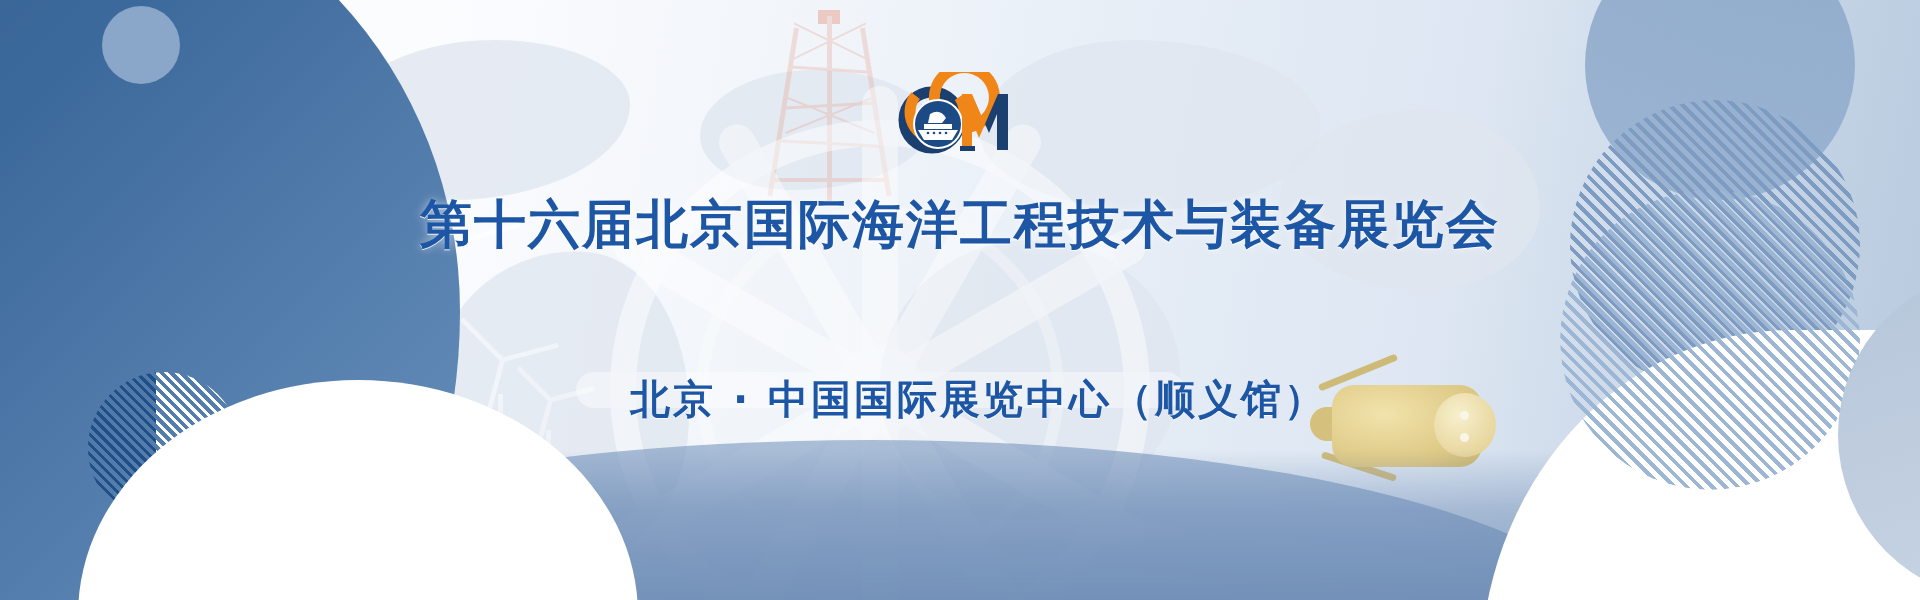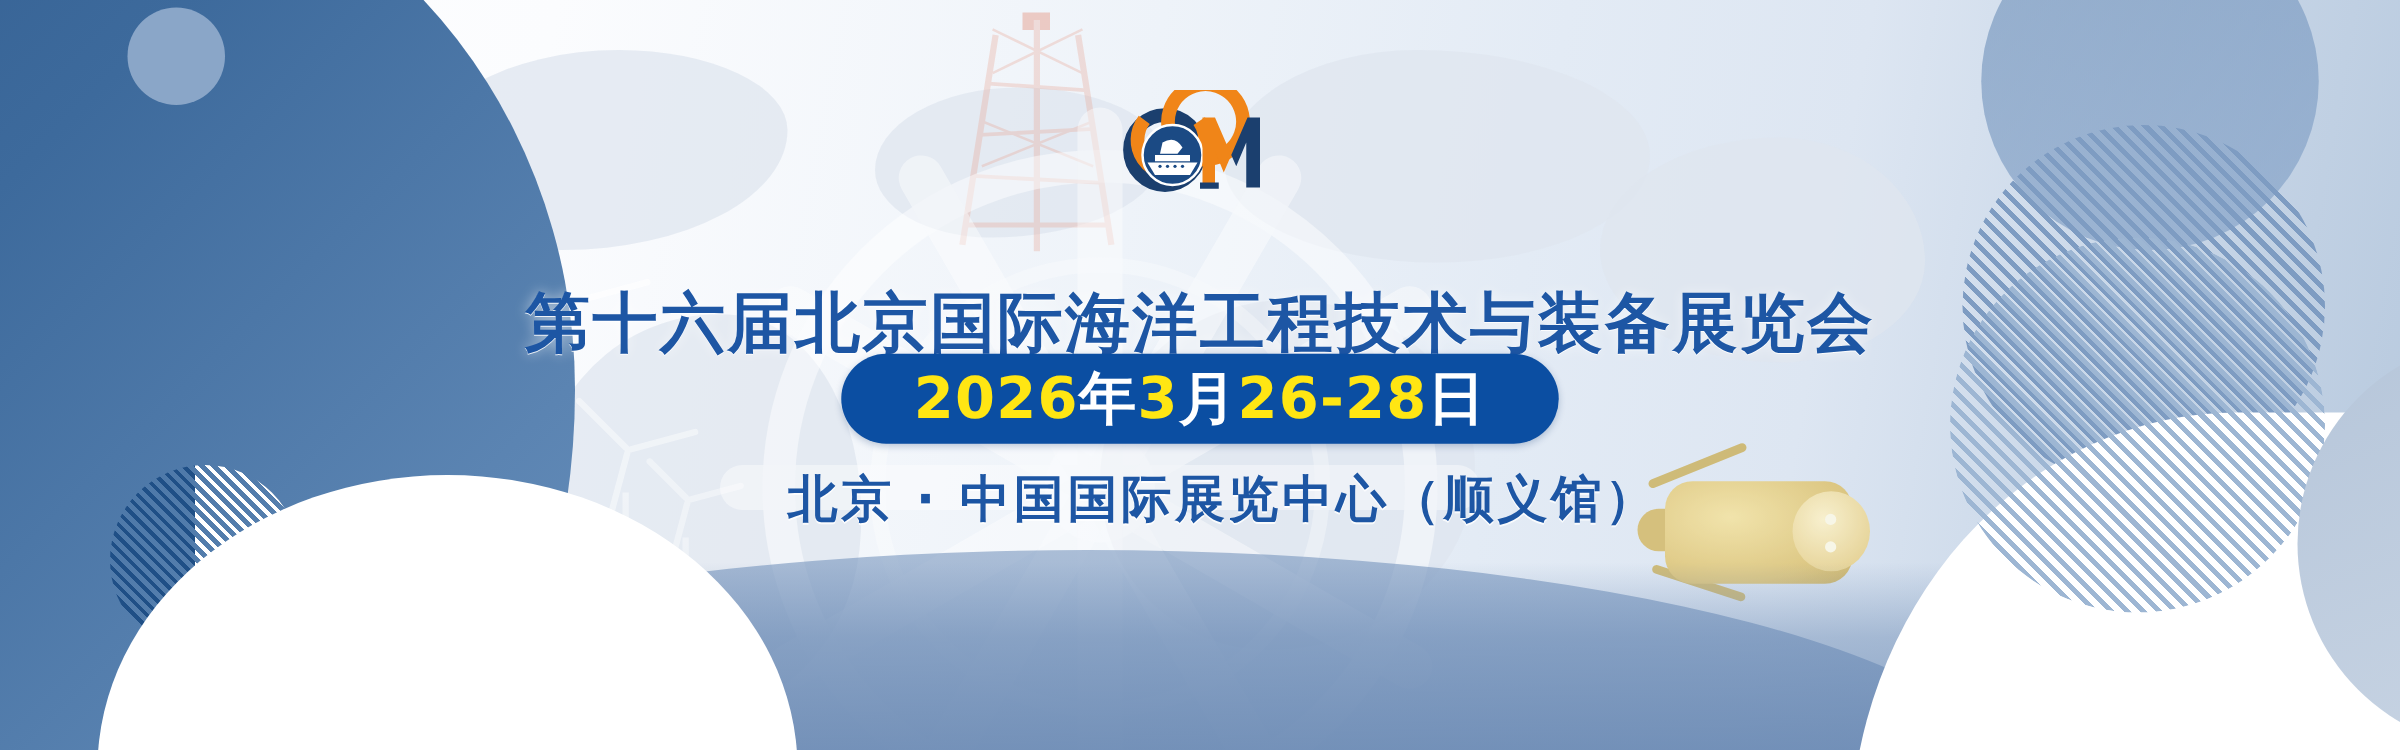--- a/index.html
+++ b/index.html
@@ -178,21 +178,20 @@
   
   .content{position:absolute;left:0;right:0;top:0;height:600px;}
   .title{
     position:absolute;left:0;right:0;top:190px;
     text-align:center;
     font-size:52px;font-weight:bold;letter-spacing:2px;
     color:#1d56a4;
     font-family:"DejaVu Sans","Liberation Sans",sans-serif;
     text-shadow:0 1px 0 rgba(255,255,255,.85),0 0 10px rgba(255,255,255,.55);
     white-space:nowrap;
-    margin-top:34px;
   }
   .date-wrap{position:absolute;left:0;right:0;top:283px;text-align:center;}
   .date-pill{
     display:inline-block;
     background:#0b4ea2;
     border-radius:46px;
     padding:12px 58px 14px;
     line-height:1;
     box-shadow:0 2px 6px rgba(10,50,110,.25);
   }
@@ -328,22 +327,17 @@
       <path d="M95 52 l13 -30 h10 v56 h-11 V42 l-8 19 Z" fill="#1b3f6e"></path>
       <path d="M72 78 h11 v0 h-11 Z" fill="#1b3f6e"></path>
       <rect x="70" y="74" width="15" height="5" fill="#1b3f6e"></rect>
     </svg>
   </div>
 
   <div class="content">
 
     <div class="title">第十六届北京国际海洋工程技术与装备展览会</div>
 
-    <div class="date-wrap">
-      <div class="date-pill">
-        <span class="num">2026</span><span class="cn">年</span><span class="num">3</span><span class="cn">月</span><span class="num">26-28</span><span class="cn">日</span>
-      </div>
-    </div>
 
     <div class="venue">北京 · 中国国际展览中心（顺义馆）</div>
   </div>
 
 </div>
 
 </body></html>

